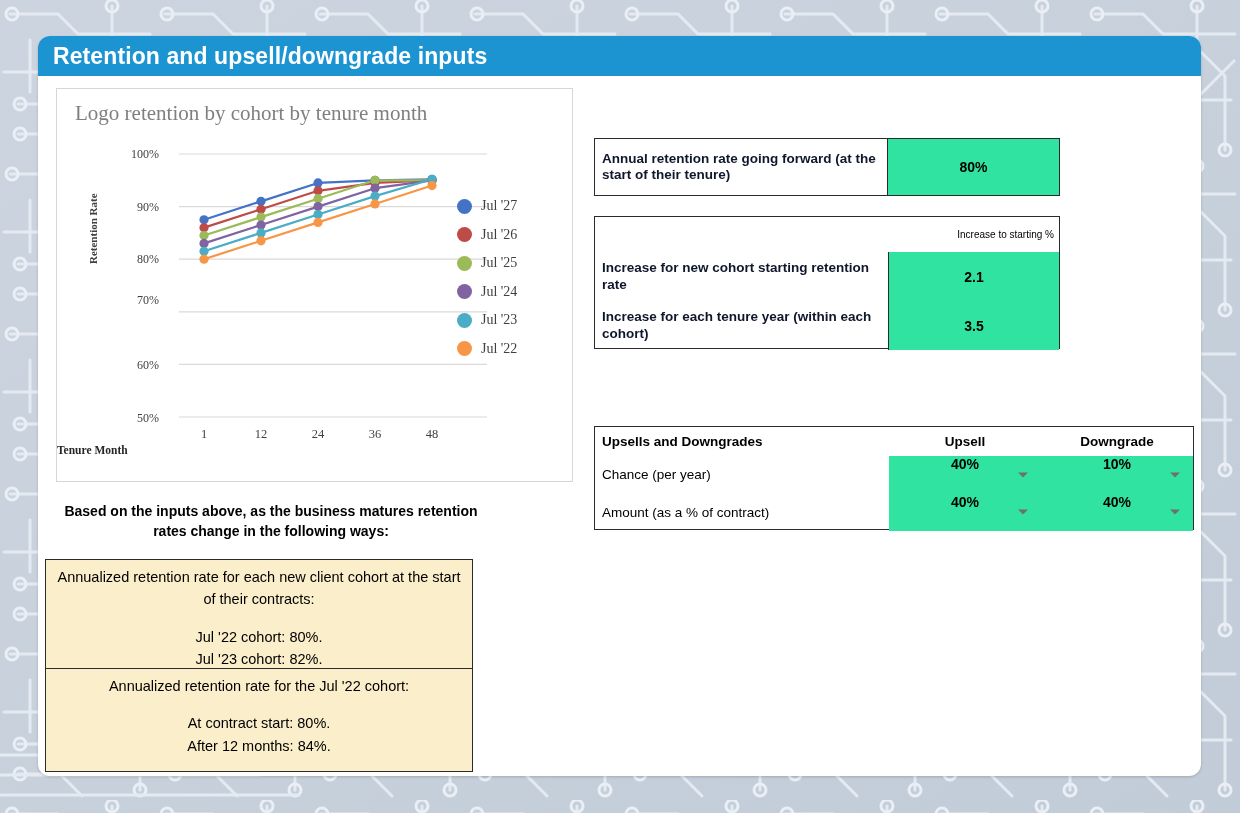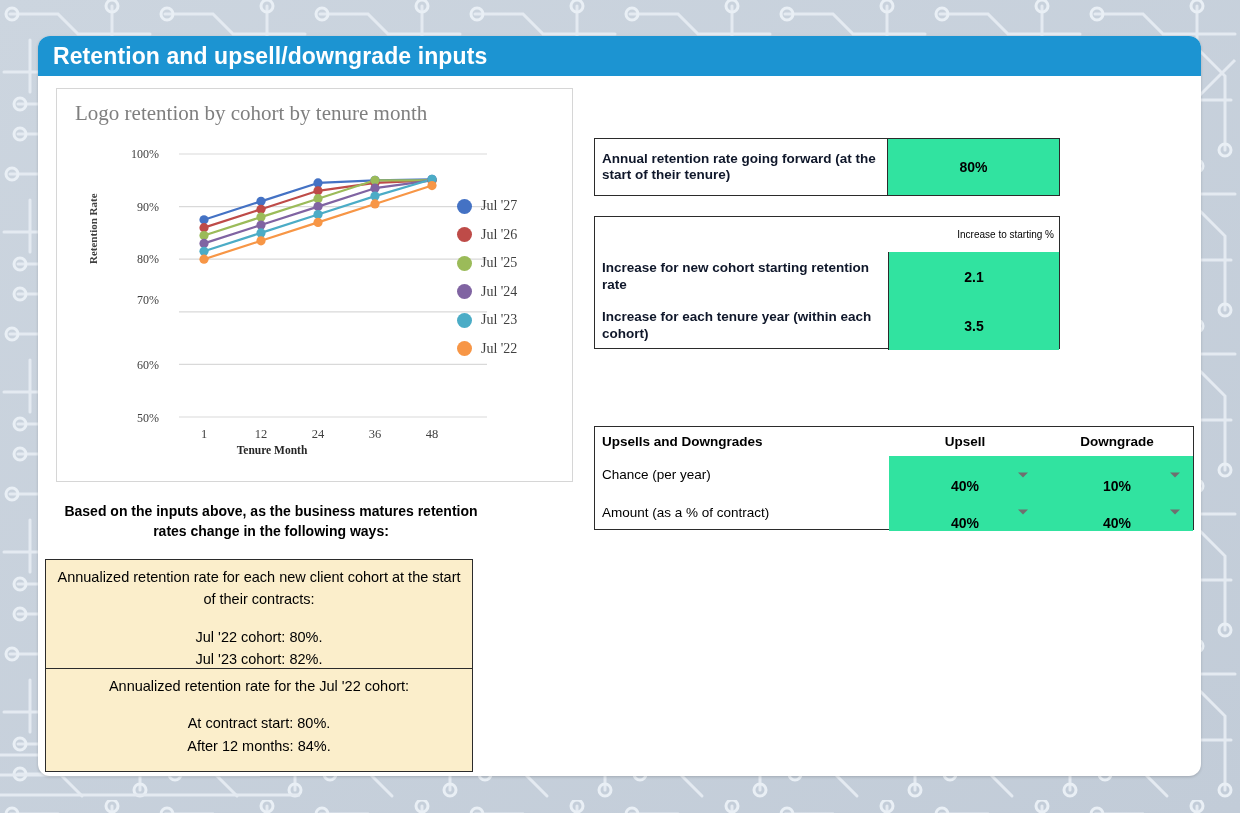--- a/index.html
+++ b/index.html
@@ -42,21 +42,21 @@
     font-size:21px; color:#7f7f7f; font-weight:normal;
   }
   .plot-wrap { position:absolute; left:0; top:0; width:517px; height:394px; }
   .axis-y-title {
     position:absolute; left:30px; top:175px;
     transform:rotate(-90deg); transform-origin:left top;
     font-size:11px; font-weight:bold; color:#404040;
     white-space:nowrap;
   }
   .axis-x-title {
-    position:absolute; left:0; top:355px; width:430px; text-align:center;
+    position:absolute; left:0; top:355px; width:430px; 
     font-size:11.5px; font-weight:bold; color:#262626;
   }
   .ytick {
     position:absolute; width:62px; text-align:right;
     font-size:12px; color:#404040;
   }
   .xtick {
     position:absolute; width:40px; text-align:center;
     font-size:12.5px; color:#404040; font-weight:normal;
   }
@@ -94,21 +94,21 @@
 
   
   #t-upsell { left:556px; top:350px; width:600px; height:104px; }
   #t-upsell .hdr { height:29px; display:flex; align-items:center; }
   #t-upsell .hdr .c1 { width:294px; font-size:13.5px; font-weight:bold; padding-left:7px; }
   #t-upsell .hdr .c2, #t-upsell .hdr .c3 {
       flex:1; text-align:center; font-size:13.5px; font-weight:bold; }
   #t-upsell .row { height:37.5px; display:flex; align-items:center; }
   #t-upsell .row .c1 { width:294px; font-size:13.5px; color:#000; padding-left:7px; }
   #t-upsell .row .c2, #t-upsell .row .c3 {
-      flex:1; height:100%; display:flex; align-items:flex-end; position:relative;
+      flex:1; height:100%; display:flex; align-items:flex-start; position:relative;
       justify-content:center; font-size:14px; font-weight:bold; }
   .dd-arrow {
       position:absolute; right:13px; top:50%; transform:translateY(-50%);
       width:0; height:0; border-left:5px solid transparent; border-right:5px solid transparent;
       border-top:5px solid #6f6f6f;
   }
 
   
   .narr-head {
     position:absolute; left:18px; top:425px; width:430px;

